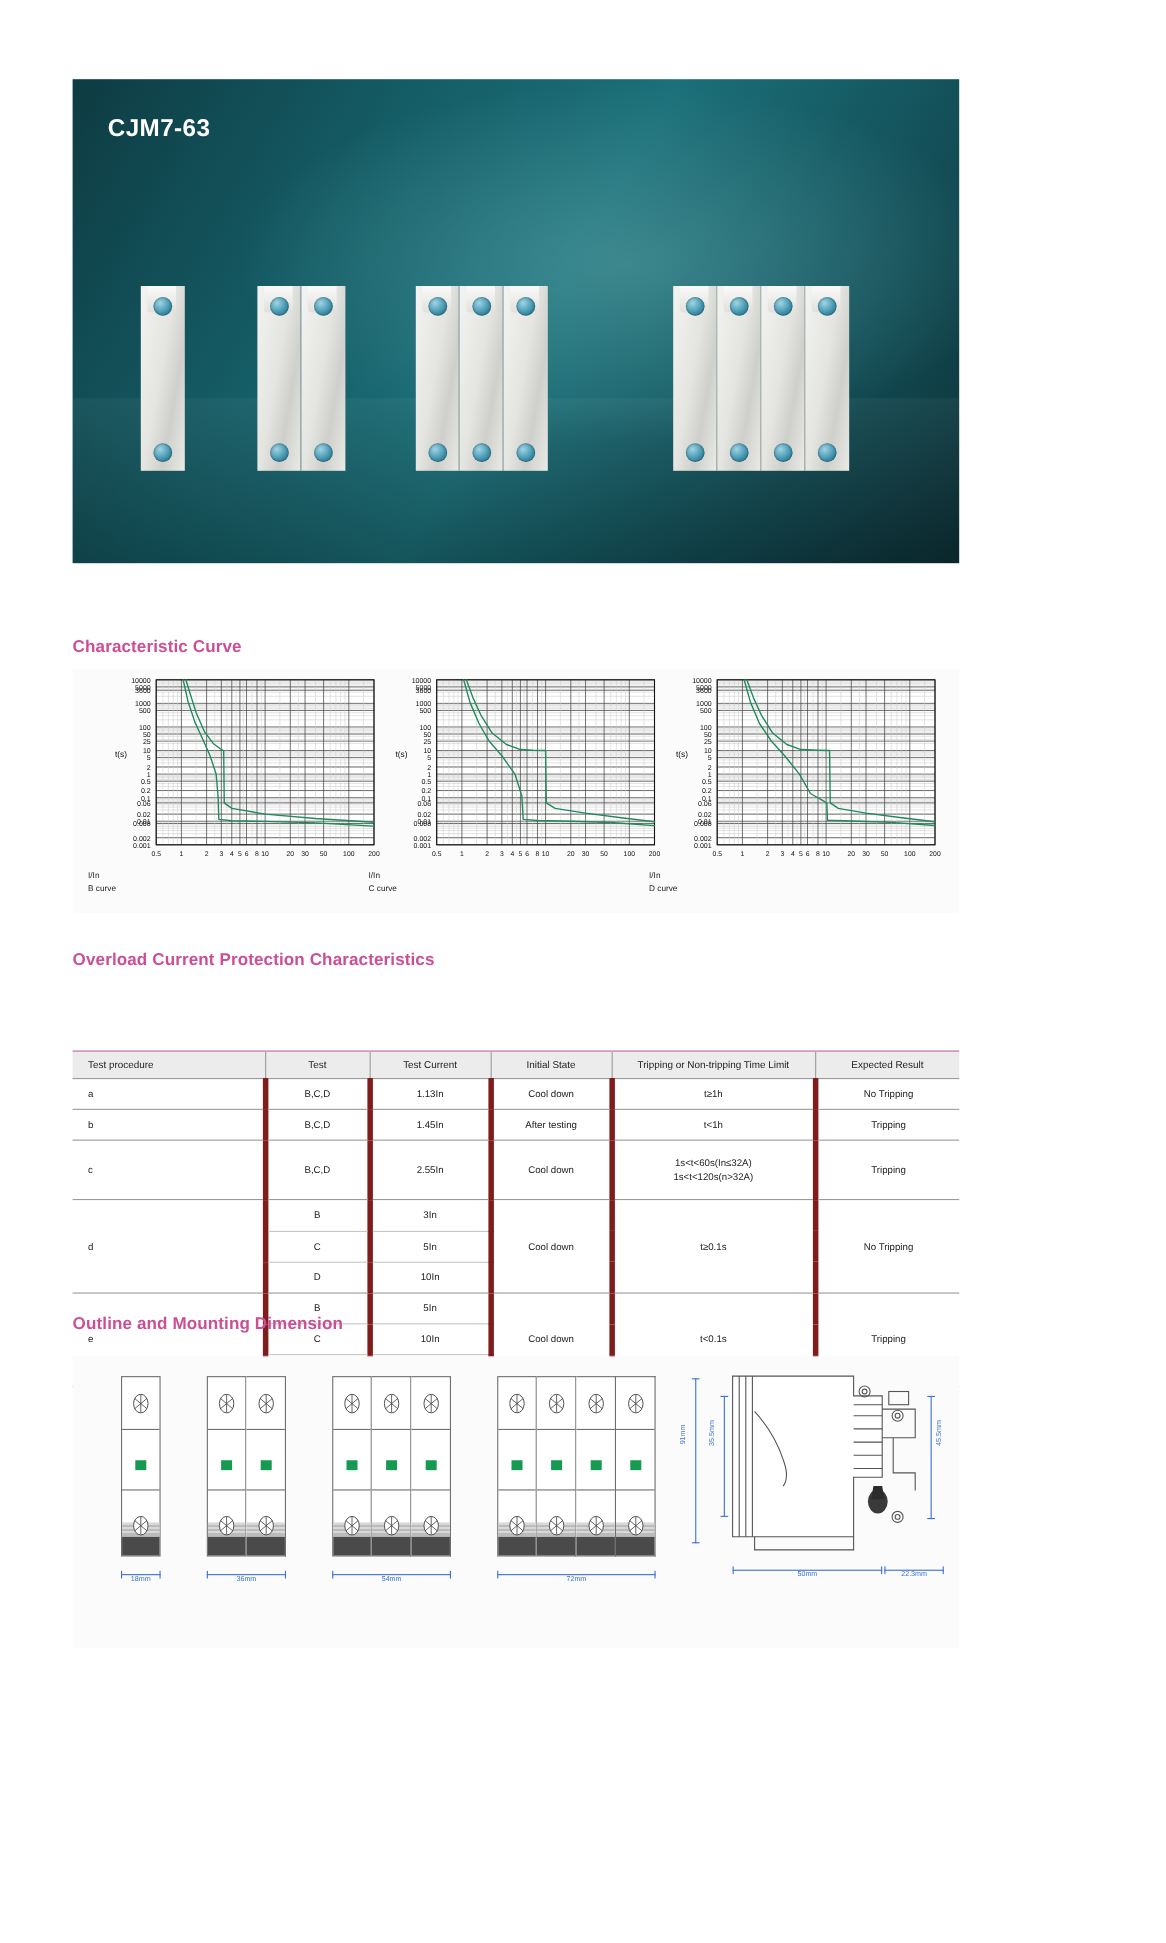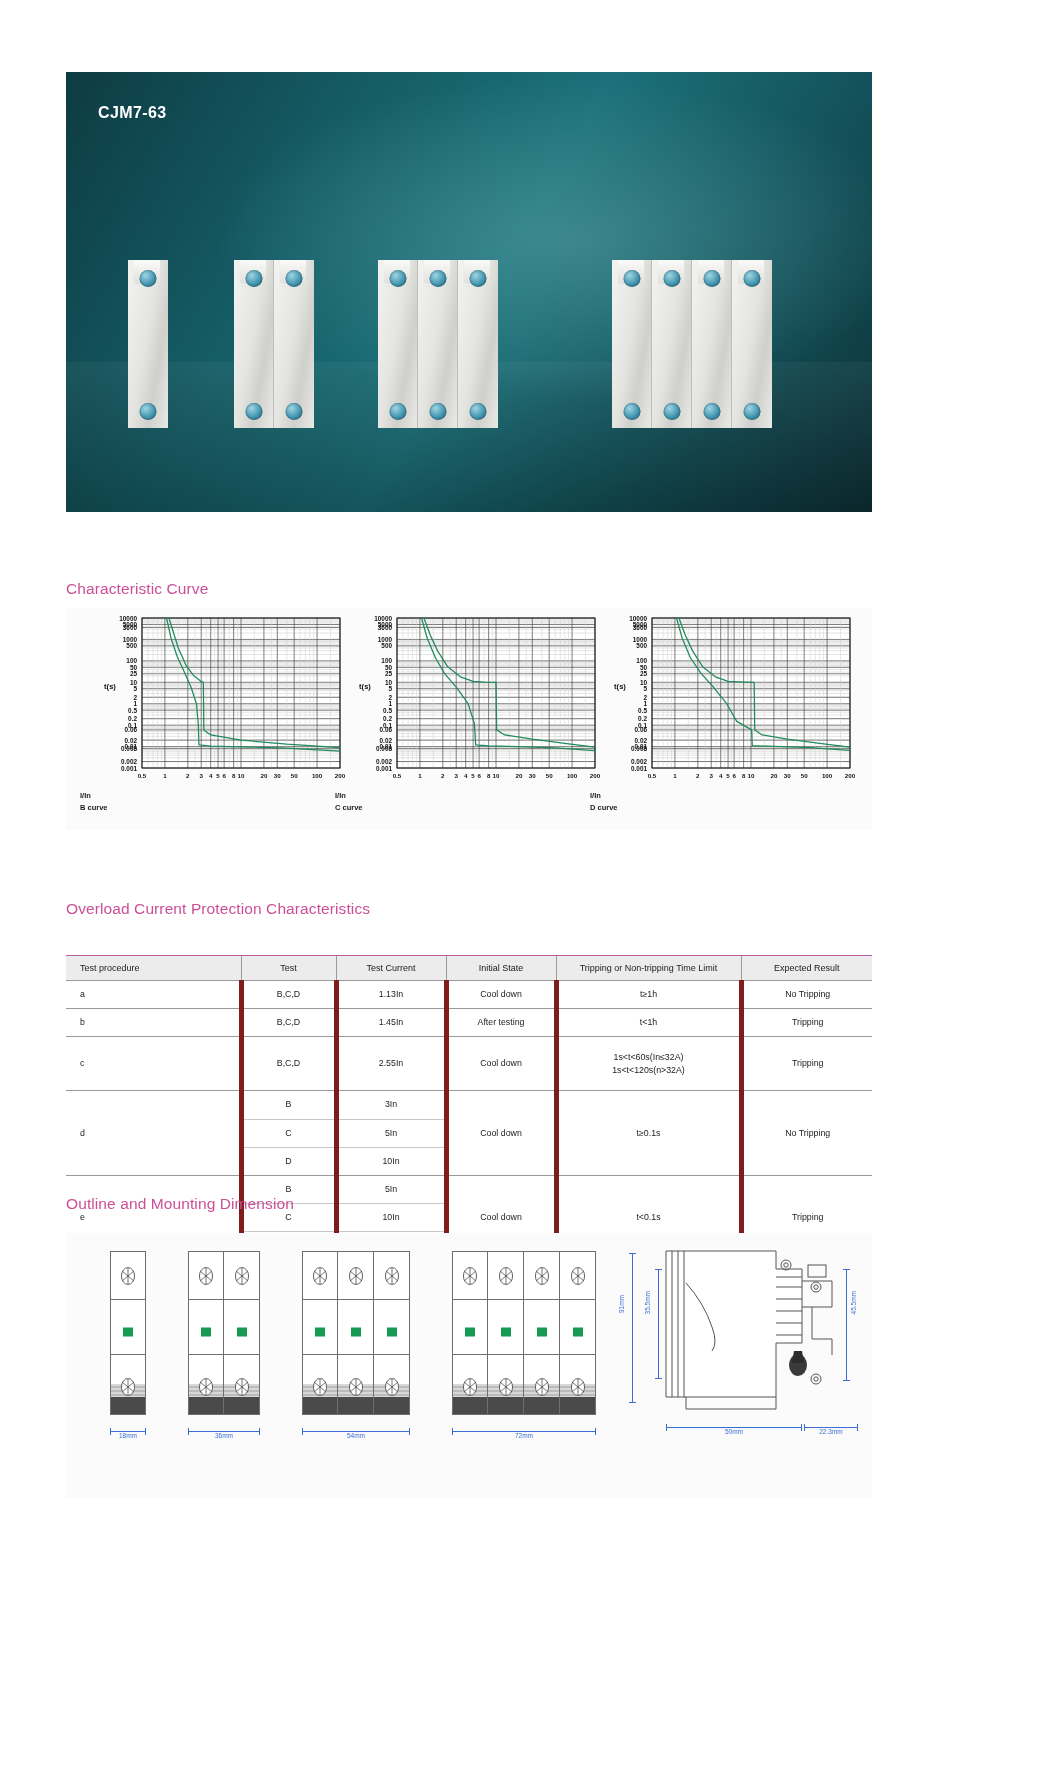--- a/index.html
+++ b/index.html
@@ -14,21 +14,21 @@
   .banner {
     position: absolute; left: 66px; top: 72px;
     width: 806px; height: 440px;
     background:
       radial-gradient(ellipse 70% 60% at 62% 38%, rgba(90,160,165,0.55) 0%, rgba(0,0,0,0) 62%),
       linear-gradient(120deg, #0e3b42 0%, #155d66 30%, #1b7079 52%, #14545d 74%, #0d3238 100%);
     overflow: hidden;
   }
   .banner-title {
     position: absolute; left: 32px; top: 32px;
-    color: #fff; font-size: 16px; font-weight: bold; letter-spacing: .4px;
+    color: #fff; font-size: 22px; font-weight: bold; letter-spacing: .4px;
   }
   .banner-floor {
     position:absolute; left:0; right:0; bottom:0; height:150px;
     background: linear-gradient(180deg, rgba(255,255,255,0.045), rgba(0,0,0,0.25));
   }
 
   
   .brk { position:absolute; bottom:84px; }
   .brk .body { position:relative; display:flex; }
   .pole {
@@ -48,29 +48,29 @@
     width:17px; height:17px; border-radius:50%;
     background: radial-gradient(circle at 36% 32%, #9fd4e4, #3f93ad 58%, #245f73);
     box-shadow: inset 0 0 2px rgba(0,0,0,.5);
   }
   .pole .notch { position:absolute; top:0; left:6px; width:26px; height:24px;
                  background:linear-gradient(180deg,#fafaf8,#e0e0dd); border-radius:0 0 3px 3px; }
 
   
   .sect-title {
     position:absolute; left:66px; color:#cc4f96;
-    font-size:15.5px; font-weight:normal; letter-spacing:.1px;
+    font-size:15.5px; font-weight:bold; letter-spacing:.1px;
   }
 
   
   .curves {
     position:absolute; left:66px; top:608px; width:806px; height:222px;
     background:#fcfbfc;
   }
-  .curvebox { position:absolute; top:0; width:268px; height:222px;font-weight:bold; }
+  .curvebox { position:absolute; top:0; width:268px; height:222px; }
   .curvebox svg { display:block; }
   .curve-cap {
     position:absolute; width:100%; 
     font-size:7.5px; color:#1a1a1a; line-height:1.55;
   }
 
   
   .tbl {
     position:absolute; left:66px; top:955px; width:806px;
     border-collapse: collapse; font-size:8.8px; color:#222;
@@ -680,21 +680,21 @@
           <path d="M88.95 10.00 L94.82 25.96 L102.44 42.63 L112.43 58.42 L125.35 68.82 L138.09 73.40 L153.63 74.01 L164.15 74.29 L164.75 121.90 L172.12 126.91 L197.31 131.23 L229.72 135.44 L260.00 139.05" fill="none" stroke="#1f8a5b" stroke-width="1.25" stroke-linejoin="round" stroke-linecap="round"></path>
           <path d="M86.52 10.00 L92.28 30.54 L100.44 49.73 L110.96 65.39 L123.35 79.04 L136.74 95.71 L146.76 113.37 L161.65 121.90 L162.30 137.68 L183.91 138.39 L220.21 139.66 L260.00 142.44" fill="none" stroke="#1f8a5b" stroke-width="1.25" stroke-linejoin="round" stroke-linecap="round"></path>
         </svg>
         <div class="curve-cap" style="top: 182px;">
           <div>I/In</div>
           <div>D curve</div>
         </div>
       </div>
   </div>
 
-  <div class="sect-title" style="top:900px;">Overload Current Protection Characteristics</div>
+  <div class="sect-title" style="top:864px;">Overload Current Protection Characteristics</div>
 
   <table class="tbl">
     <thead>
       <tr>
         <th style="width:175px">Test procedure</th>
         <th style="width:95px">Test</th>
         <th style="width:110px">Test Current</th>
         <th style="width:110px">Initial State</th>
         <th style="width:185px">Tripping or Non-tripping Time Limit</th>
         <th style="width:131px">Expected Result</th>

